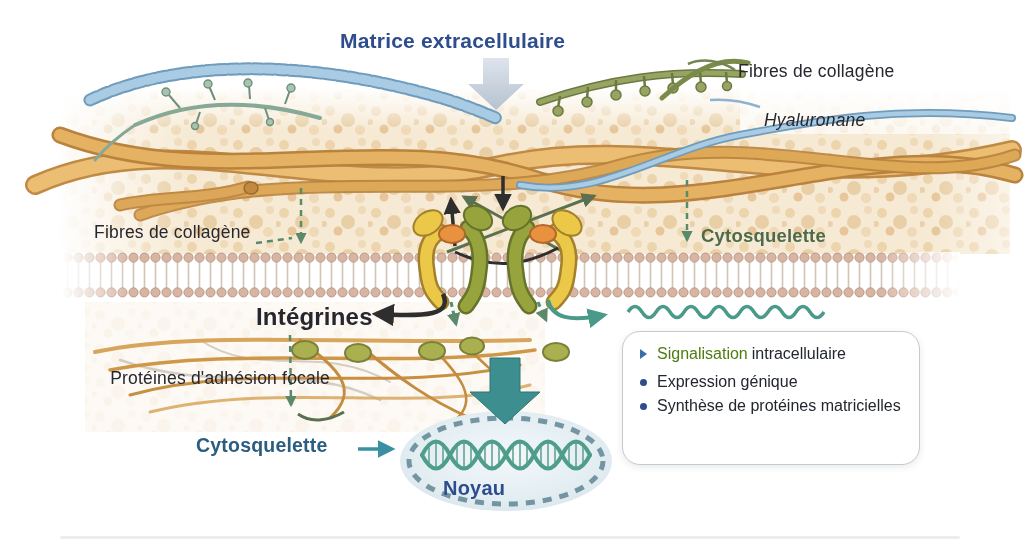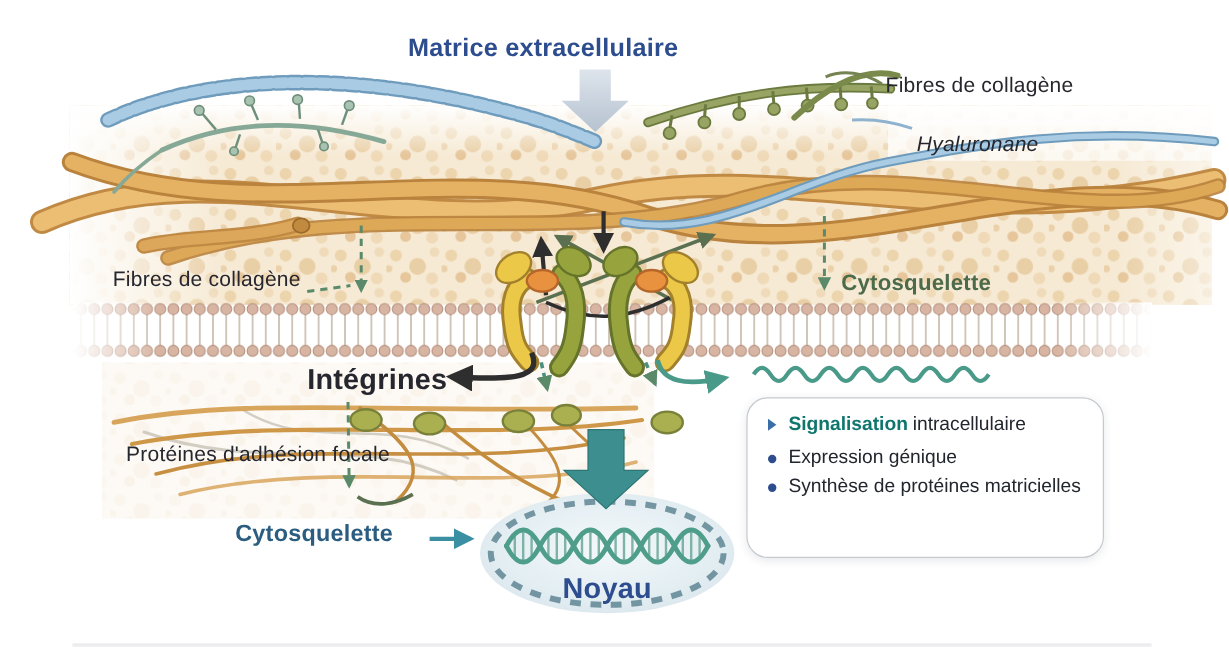--- a/index.html
+++ b/index.html
@@ -7,32 +7,32 @@
          font-family:"Liberation Sans", sans-serif;}
   #art{position:absolute;left:0;top:0;}
   .lbl{position:absolute;color:#26262e;font-size:17.5px;letter-spacing:.2px;white-space:nowrap;}
   .lbl.bold{font-weight:bold;}
   #title{left:340px;top:29px;width:330px;text-align:left;font-size:21px;font-weight:bold;color:#2d4d8e;}
   #collagen-right{left:738px;top:61px;}
   #hyaluronane{left:764px;top:110px;font-style:italic;}
   #collagen-left{left:94px;top:222px;}
   #cyto-right{left:701px;top:225px;font-size:18.5px;font-weight:bold;color:#4d6b4a;}
   #integrines{left:256px;top:303px;font-size:24px;font-weight:bold;}
-  #focal{left:105px;top:366px;width:225px;text-align:left;line-height:24px;white-space:normal;}
+  #focal{left:105px;top:366px;width:225px;text-align:right;line-height:24px;white-space:normal;}
   #cyto-bottom{left:196px;top:434px;font-size:19.5px;font-weight:bold;color:#2b5d80;}
-  #noyau{left:443px;top:477px;width:126px;text-align:center;font-size:24px;font-weight:bold;color:#2d4d8e;}
+  #noyau{left:443px;top:477px;width:126px;font-size:20px;font-weight:bold;color:#2d4d8e;}
   #infobox{position:absolute;left:622px;top:331px;width:298px;height:134px;box-sizing:border-box;
            background:#ffffff;border:1.5px solid #c5c9d0;border-radius:18px;
            box-shadow:0 2px 7px rgba(60,70,90,.12);padding:13px 16px 10px 16px;}
   .row{display:flex;align-items:center;margin-bottom:6px;font-size:16px;color:#22262e;}
   .row:first-child{margin-bottom:10px;}
   .bullet{width:18px;display:flex;align-items:center;justify-content:flex-start;flex:0 0 18px;}
   .tri{width:0;height:0;border-left:7px solid #3a6ea8;border-top:5px solid transparent;border-bottom:5px solid transparent;margin-left:1px;}
   .dot{width:7px;height:7px;border-radius:50%;background:#2d4d8e;margin-left:1px;}
-  .hl{color:#0f766e;font-weight:bold;margin-right:4px;}
+  .hl{color:#4d7c0f;font-weight:normal;margin-right:4px;}
   #bottom-shadow{position:absolute;left:60px;top:536px;width:900px;height:3px;background:#b9bec4;opacity:.28;border-radius:2px;}
 </style>
 </head>
 <body>
 
 <div id="stage">
 
 <svg id="art" width="1024" height="541" viewBox="0 0 1024 541">
   <defs>
     <pattern id="ecmPat" width="46" height="34" patternUnits="userSpaceOnUse">

